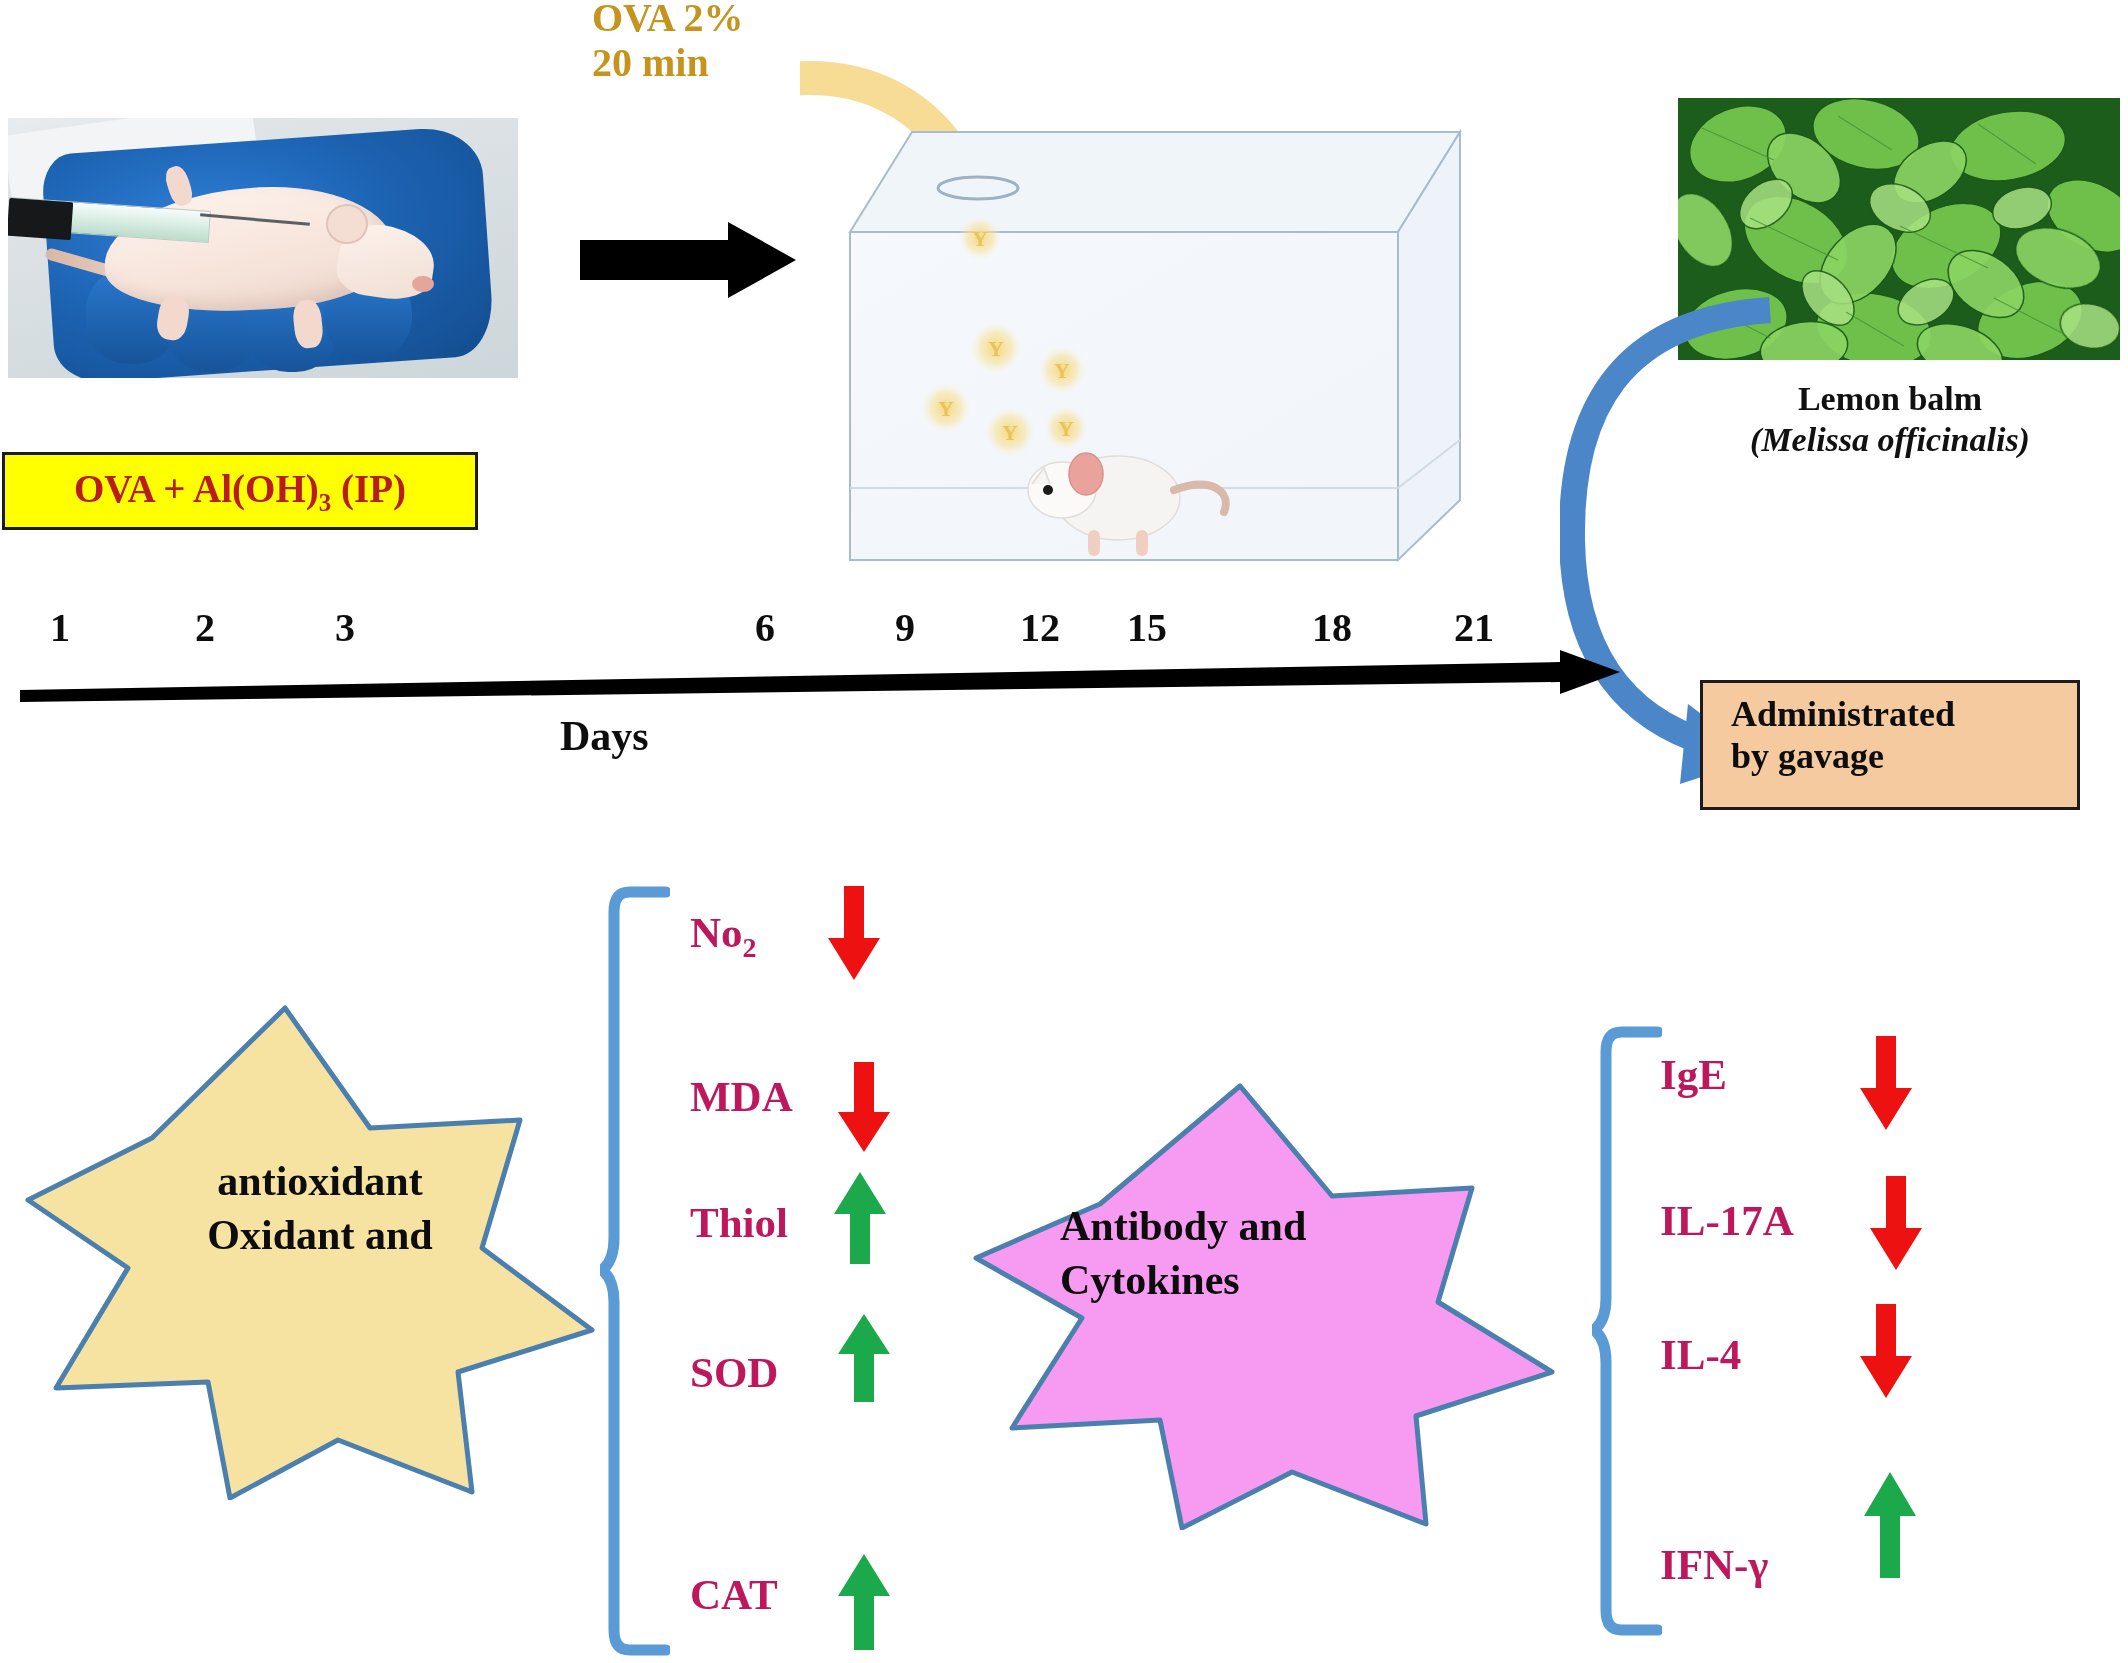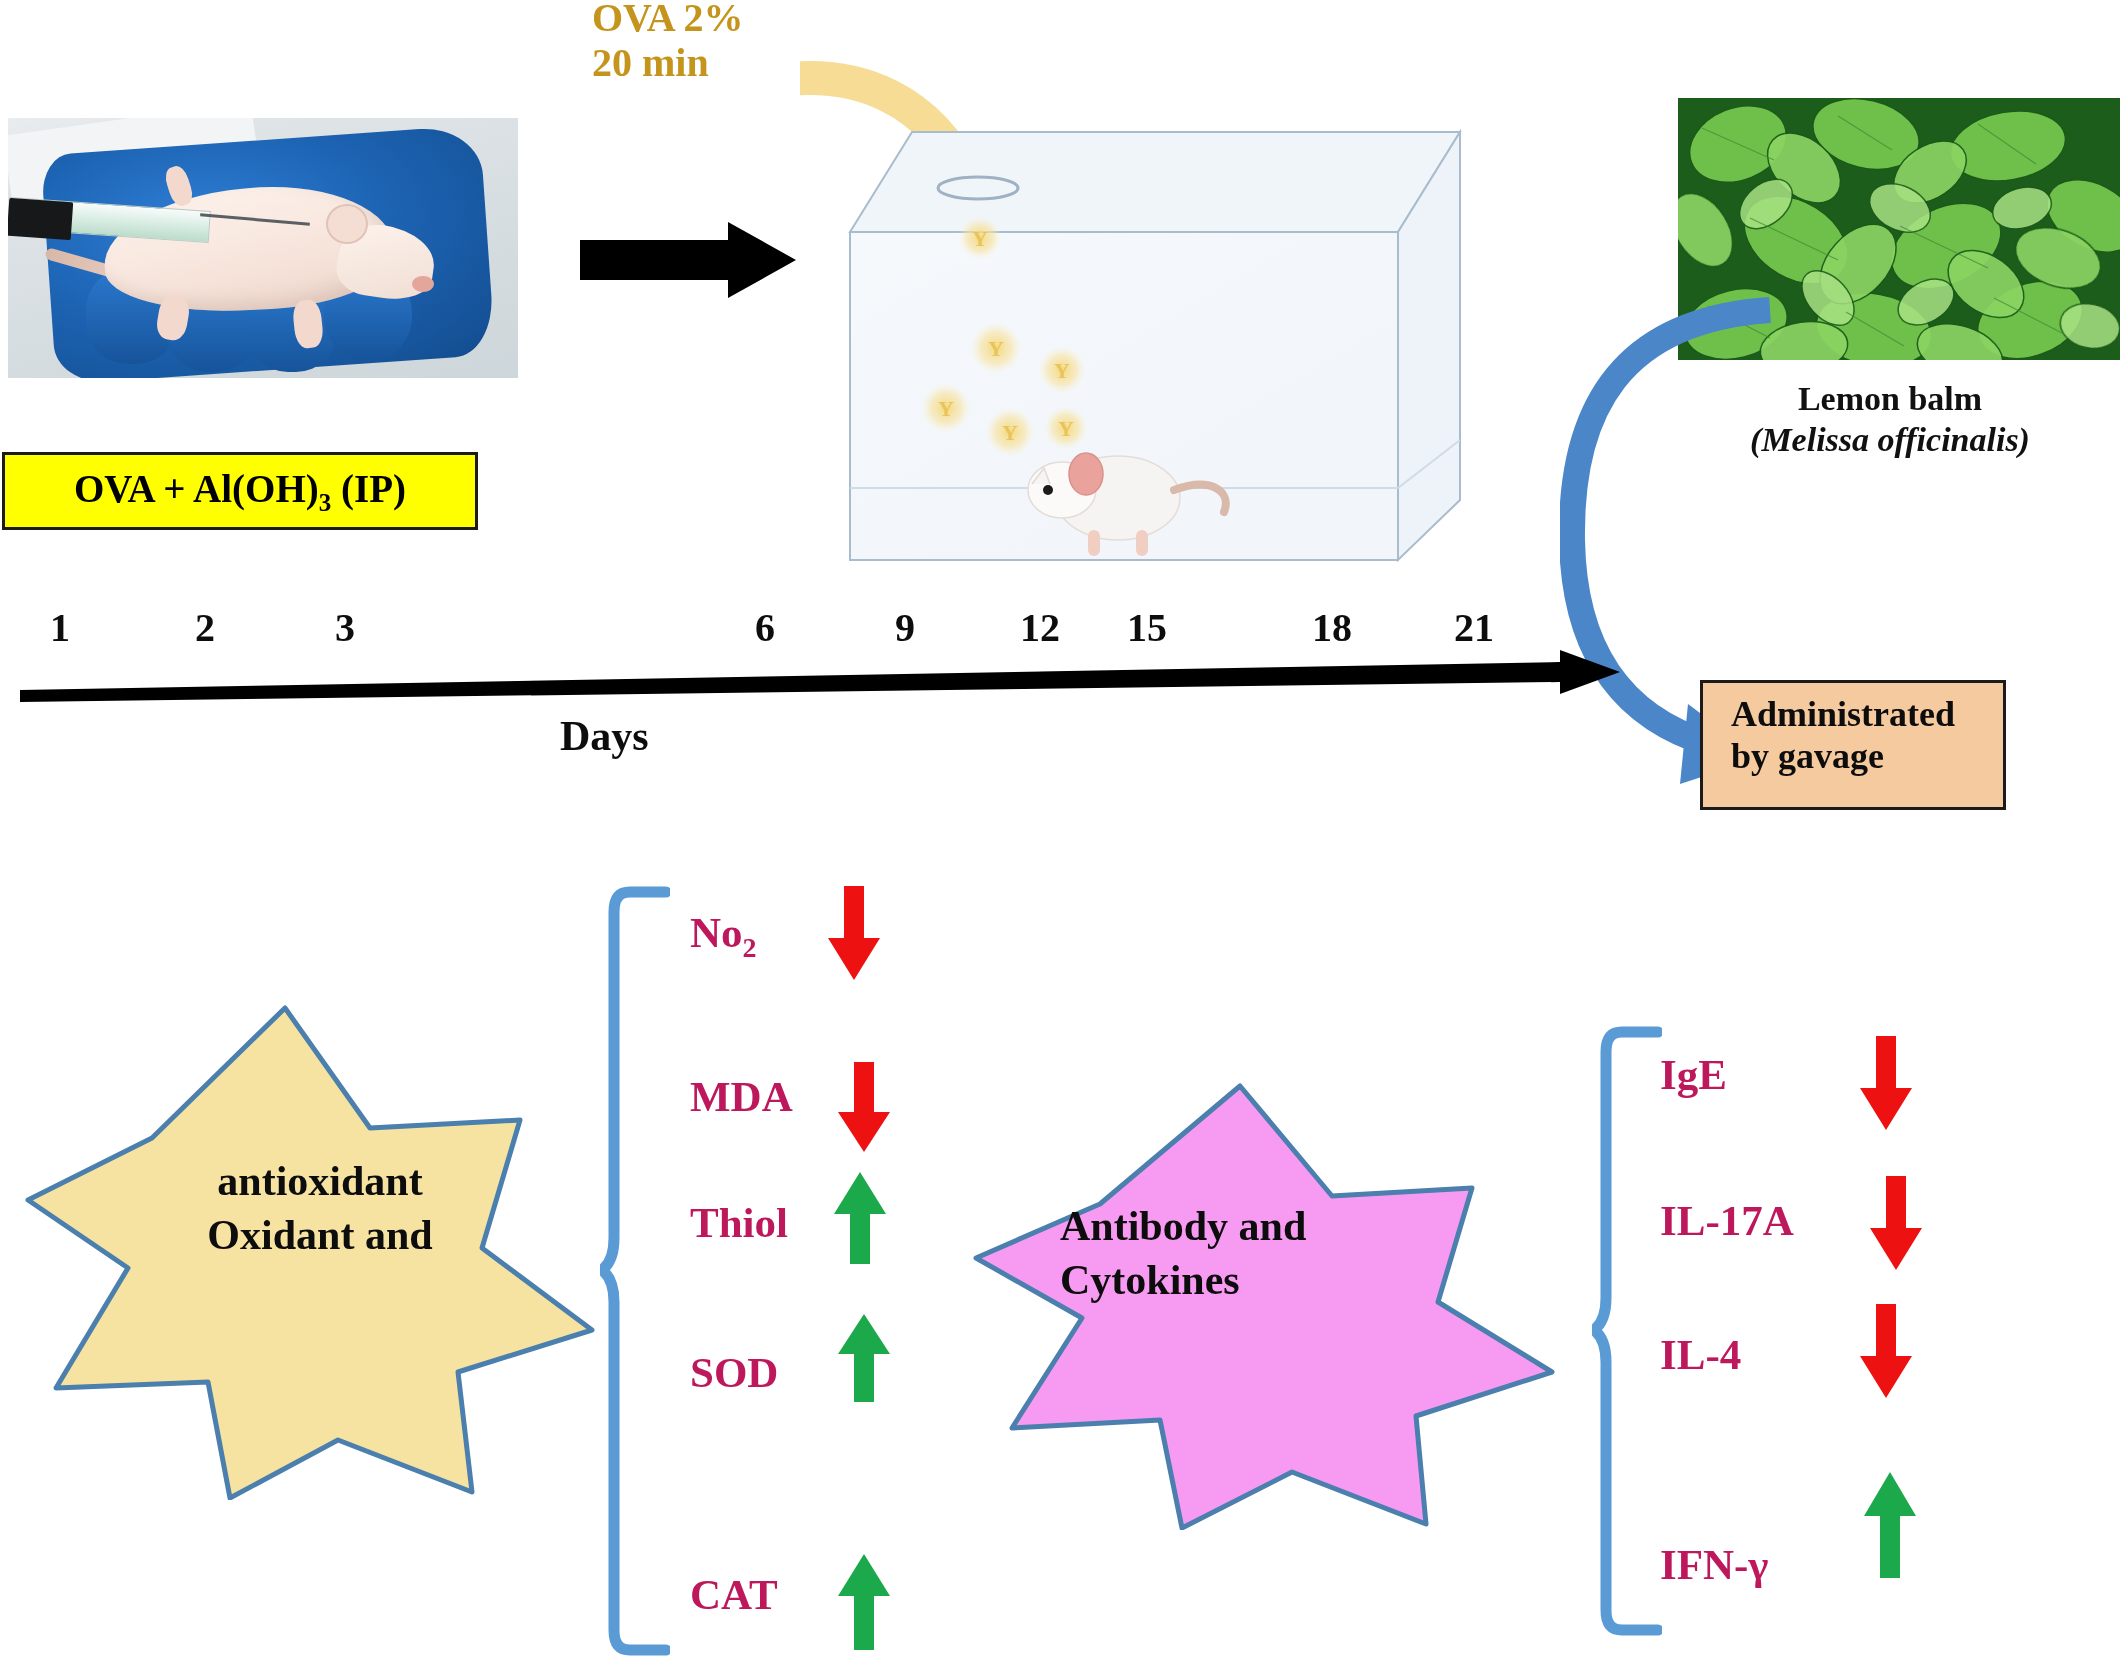--- a/index.html
+++ b/index.html
@@ -53,35 +53,35 @@
 
   
   #black-arrow{left:580px;top:222px;width:216px;height:76px;}
 
   
   #chamber{left:800px;top:60px;width:680px;height:540px;}
 
   
   #ova-box{left:2px;top:452px;width:470px;height:72px;background:#ffff00;
     border:3px solid #1b1b1b;display:flex;align-items:center;justify-content:center;}
-  #ova-box span{font-weight:bold;font-size:39px;color:#000000;white-space:nowrap;}
+  #ova-box span{font-weight:bold;font-size:39px;color:#b91c1c;white-space:nowrap;}
   #ova-box sub{font-size:25px;}
 
   
   #lemon-photo{left:1678px;top:98px;width:442px;height:262px;overflow:hidden;
     background:#1f5f1c;}
   #lemon-caption{left:1640px;top:378px;width:500px;text-align:center;
     font-weight:bold;font-size:34px;line-height:1.22;color:#111;}
   #lemon-caption .sci{font-style:italic;}
 
   
   #gavage-arrow{left:1560px;top:280px;width:230px;height:520px;}
 
   
-  #gavage-box{left:1700px;top:680px;width:306px;height:130px;background:#f6ca9f;
+  #gavage-box{left:1700px;top:680px;width:380px;height:130px;background:#f6ca9f;
     border:3px solid #1b1b1b;padding:10px 0 0 28px;box-sizing:border-box;}
   #gavage-box span{font-weight:bold;font-size:36px;line-height:1.18;color:#0d0d0d;
     display:block;}
 
   
   .day-num{font-weight:bold;font-size:40px;color:#0d0d0d;text-align:center;
     width:60px;top:604px;}
   #timeline-arrow{left:20px;top:648px;width:1600px;height:60px;}
   #days-label{left:560px;top:712px;font-weight:bold;font-size:42px;color:#0d0d0d;}
 

